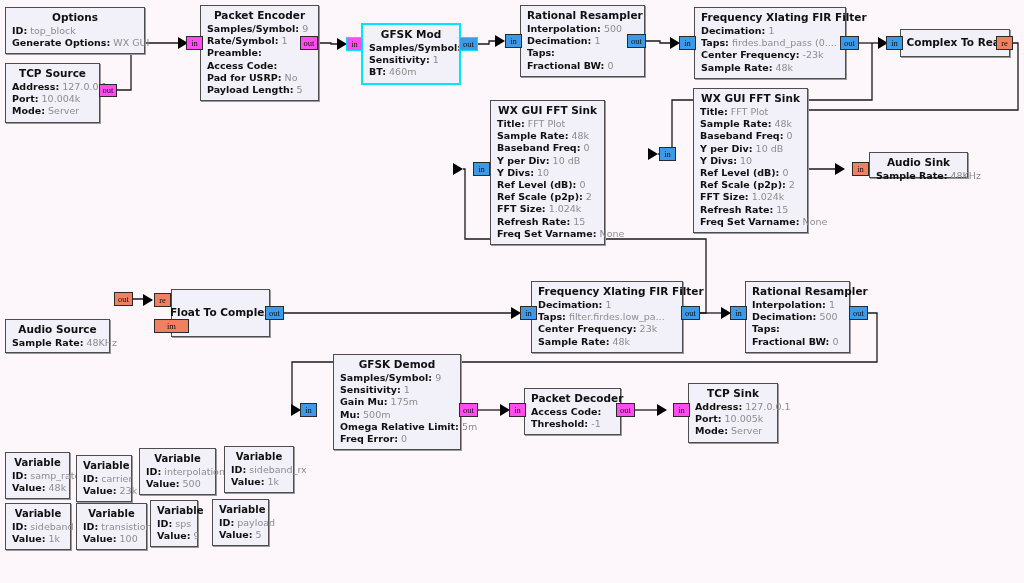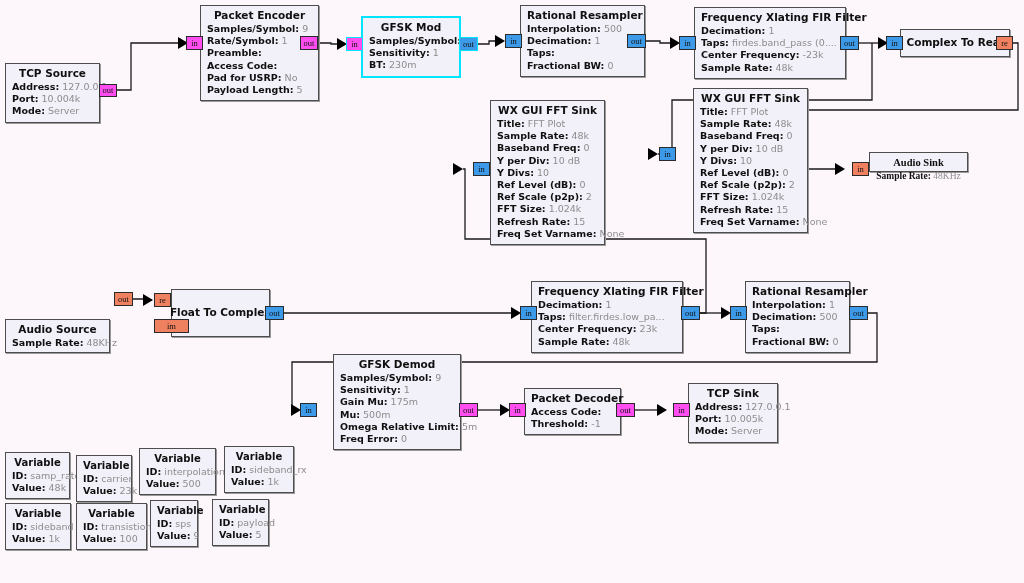--- a/index.html
+++ b/index.html
@@ -35,20 +35,21 @@
     background: #f2f0f9;
     border: 1px solid #4d4d4d;
     box-shadow: 1px 1px 0 0 #9a9a9a;
     padding: 3px 6px 4px 6px;
     z-index: 5;
   }
   .blk.sel {
     border: 2px solid #00e5ff;
     background: #f2f0f9;
     box-shadow: none;
+    margin-top: 7px;
   }
   .blk .ttl {
     font-size: 10.5px;
     font-weight: bold;
     color: #101010;
     text-align: center;
     white-space: nowrap;
     line-height: 13px;
     margin-bottom: 1px;
   }
@@ -149,20 +150,31 @@
   <div class="arw" style="left:648px;top:148px;"></div>
   <div class="arw" style="left:835px;top:163px;"></div>
   <div class="arw" style="left:453px;top:163px;"></div>
   <div class="arw" style="left:143px;top:294px;"></div>
   <div class="arw" style="left:511px;top:307px;"></div>
   <div class="arw" style="left:721px;top:307px;"></div>
   <div class="arw" style="left:291px;top:404px;"></div>
   <div class="arw" style="left:500px;top:404px;"></div>
   <div class="arw" style="left:657px;top:404px;"></div>
 
+  <div class="blk" style="left:5px;top:7px;width:140px;">
+    <div class="ttl">Options</div>
+    <div class="row">
+      <b>ID:</b>
+      <span>top_block</span>
+    </div>
+    <div class="row">
+      <b>Generate Options:</b>
+      <span>WX GUI</span>
+    </div>
+  </div>
 
   <div class="blk" style="left:5px;top:63px;width:95px;">
     <div class="ttl">TCP Source</div>
     <div class="row">
       <b>Address:</b>
       <span>127.0.0.1</span>
     </div>
     <div class="row">
       <b>Port:</b>
       <span>10.004k</span>
@@ -209,21 +221,21 @@
     <div class="row">
       <b>Samples/Symbol:</b>
       <span>9</span>
     </div>
     <div class="row">
       <b>Sensitivity:</b>
       <span>1</span>
     </div>
     <div class="row">
       <b>BT:</b>
-      <span>230m</span>
+      <span>460m</span>
     </div>
   </div>
   <div class="port selp" style="left:346px;top:37px;width:17px;height:14px;">in</div>
   <div class="port c" style="left:459px;top:37px;width:19px;height:14px;border-color:#00e5ff;">out</div>
 
   <div class="blk" style="left:520px;top:5px;width:125px;">
     <div class="ttl">Rational Resampler</div>
     <div class="row">
       <b>Interpolation:</b>
       <span>500</span>
@@ -265,21 +277,21 @@
   </div>
   <div class="port c" style="left:679px;top:36px;width:17px;height:14px;">in</div>
   <div class="port c" style="left:840px;top:36px;width:19px;height:14px;">out</div>
 
   <div class="blk inline" style="left:900px;top:29px;width:110px;height:28px;">
     <div class="ttl">Complex To Real</div>
   </div>
   <div class="port c" style="left:886px;top:36px;width:17px;height:14px;">in</div>
   <div class="port f" style="left:996px;top:36px;width:17px;height:14px;">re</div>
 
-  <div class="blk" style="left:869px;top:152px;width:99px;height:20px;font-family:Liberation Serif, serif;">
+  <div class="blk" style="left:869px;top:152px;width:99px;height:26px;">
     <div class="ttl">Audio Sink</div>
     <div class="row" style="text-align:center;">
       <b>Sample Rate:</b>
       <span>48KHz</span>
     </div>
   </div>
   <div class="port f" style="left:852px;top:162px;width:17px;height:14px;">in</div>
 
   <div class="blk" style="left:490px;top:100px;width:115px;">
     <div class="ttl">WX GUI FFT Sink</div>

